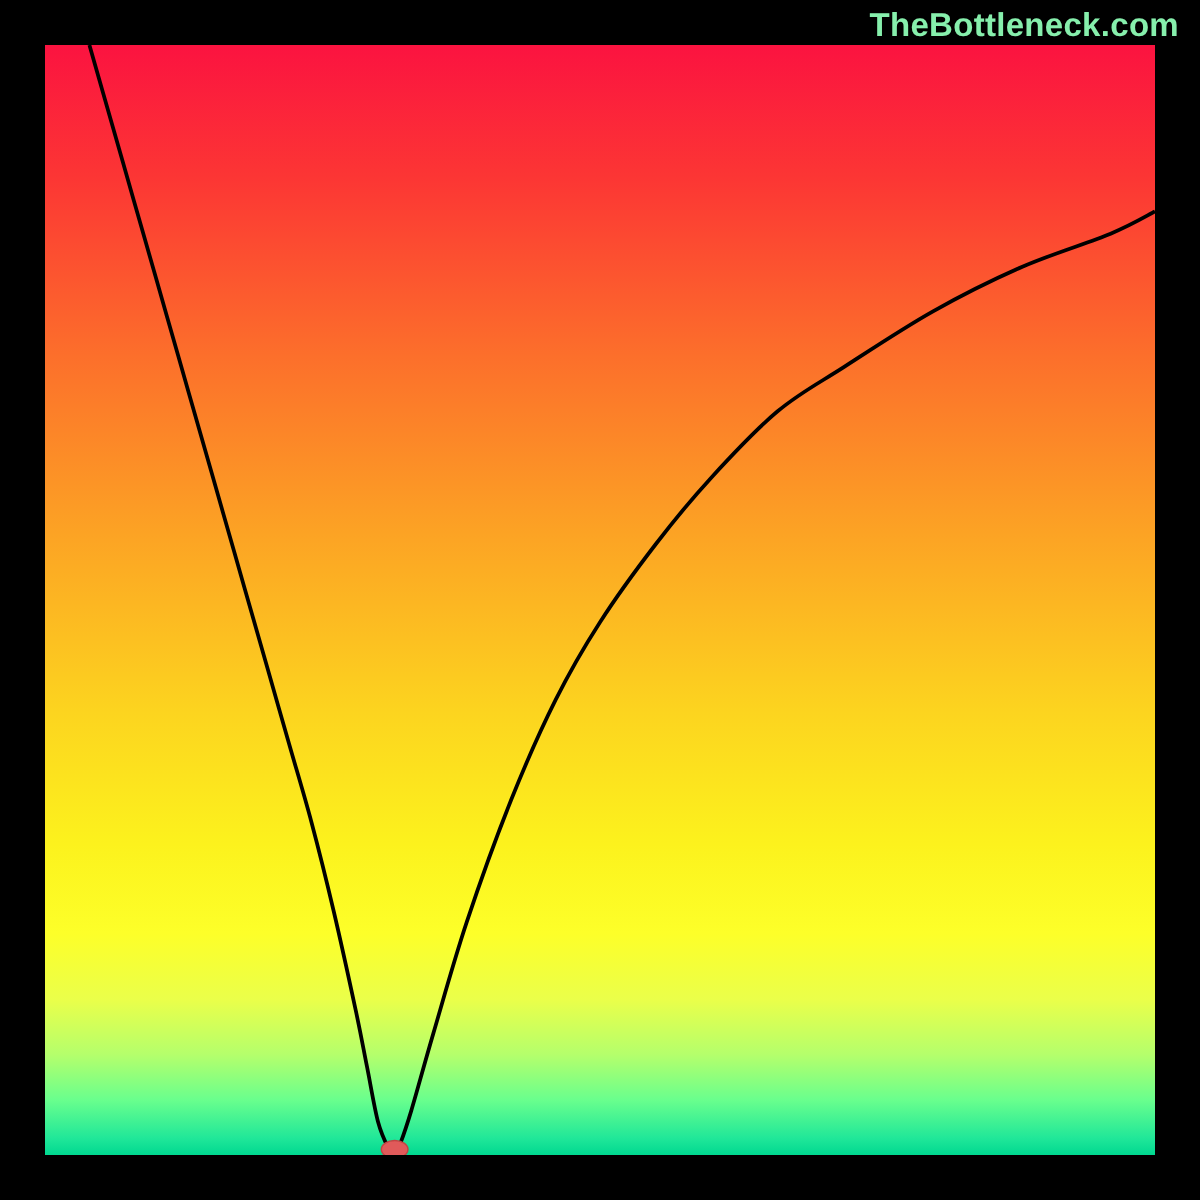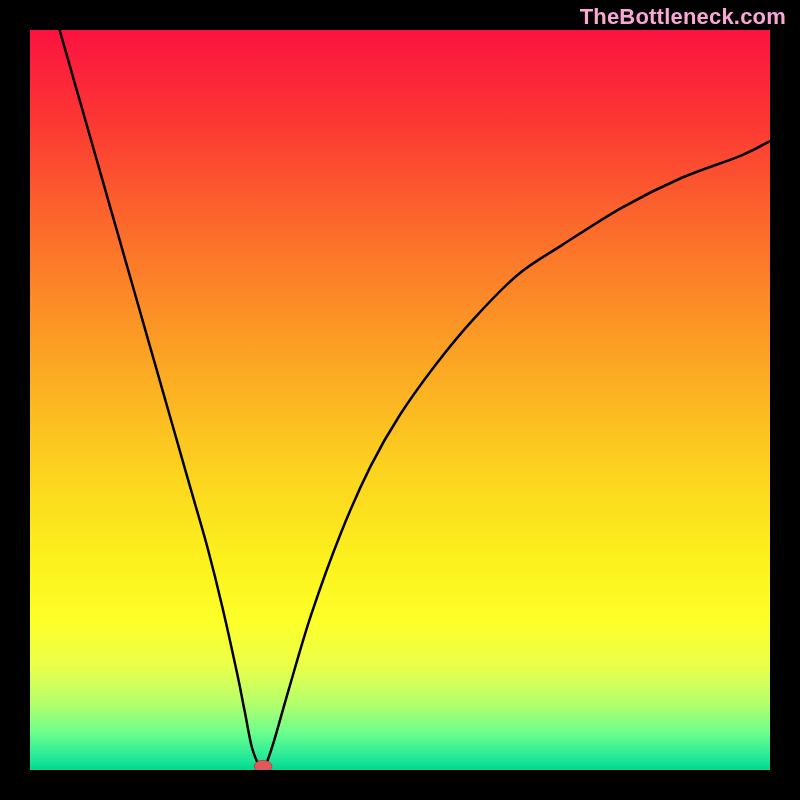--- a/index.html
+++ b/index.html
@@ -13,21 +13,21 @@
   .frame {
     width: 800px;
     height: 800px;
     background: #000;
     position: relative;
   }
   .watermark {
     position: absolute;
     top: 4px;
     right: 14px;
-    color: #f9a8d4;
+    color: #86efac;
     font-size: 22px;
     font-weight: 600;
     letter-spacing: 0.2px;
     z-index: 3;
   }
   .plot-area {
     position: absolute;
     left: 30px;
     top: 30px;
     width: 740px;

